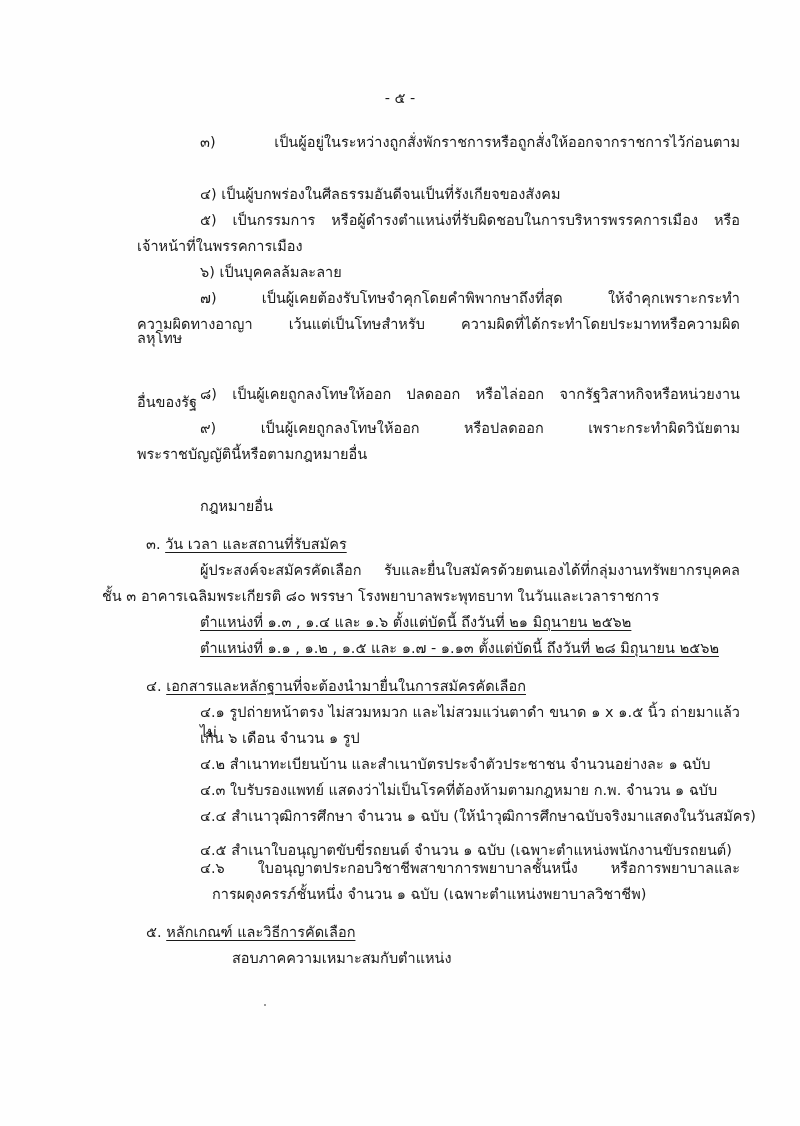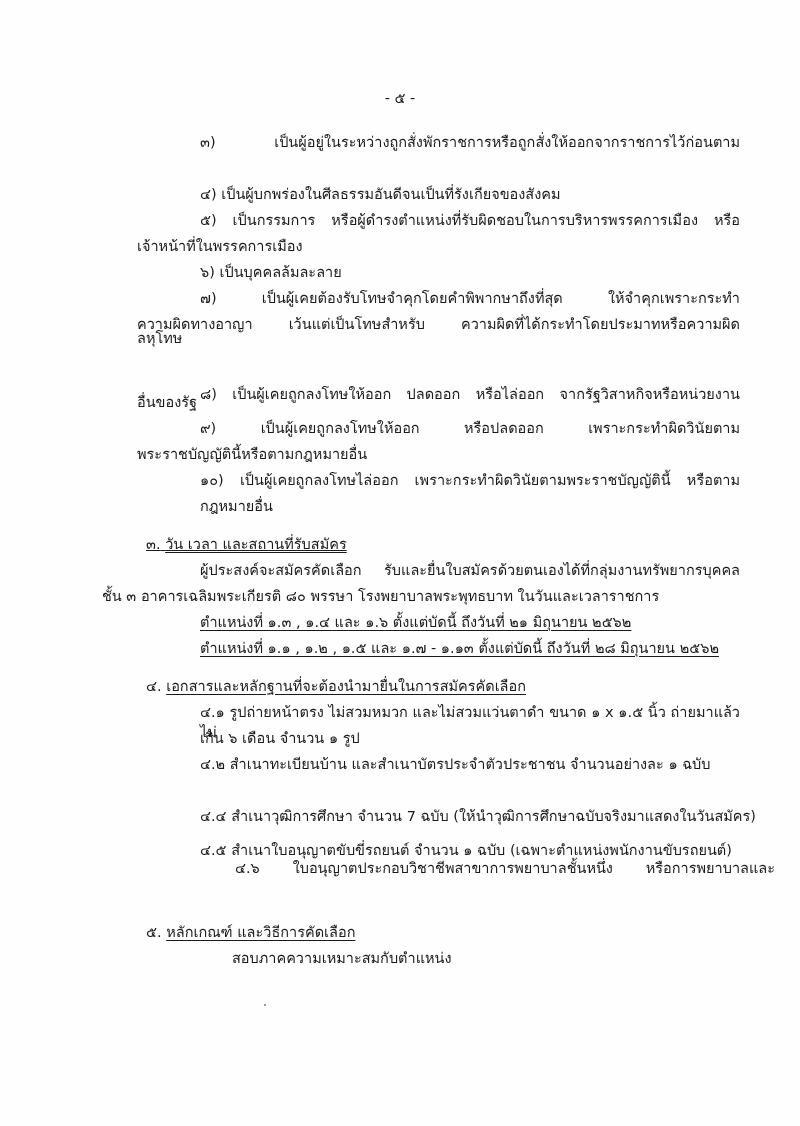--- a/index.html
+++ b/index.html
@@ -68,42 +68,43 @@
   <div class="line justify" style="left:200px; top:288px; width:540px;">๗) เป็นผู้เคยต้องรับโทษจำคุกโดยคำพิพากษาถึงที่สุด ให้จำคุกเพราะกระทำ</div>
   <div class="line justify" style="left:137px; top:314px; width:603px;">ความผิดทางอาญา เว้นแต่เป็นโทษสำหรับ ความผิดที่ได้กระทำโดยประมาทหรือความผิด</div>
   <div class="line" style="left:137px; top:328px;">ลหุโทษ</div>
 
   <div class="line justify" style="left:200px; top:384px; width:540px;">๘) เป็นผู้เคยถูกลงโทษให้ออก ปลดออก หรือไล่ออก จากรัฐวิสาหกิจหรือหน่วยงาน</div>
   <div class="line" style="left:137px; top:392px;">อื่นของรัฐ</div>
 
   <div class="line justify" style="left:200px; top:418px; width:540px;">๙) เป็นผู้เคยถูกลงโทษให้ออก หรือปลดออก เพราะกระทำผิดวินัยตาม</div>
   <div class="line" style="left:137px; top:444px;">พระราชบัญญัตินี้หรือตามกฎหมายอื่น</div>
 
-  <div class="line justify" style="left:200px; top:470px; width:540px;">๑๐) เป็นผู้เคยถูกลงโทษไล่ออก เพราะกระทำผิดวินัยตามพระราชบัญญัตินี้ หรือตาม</div>
   <div class="line" style="left:200px; top:496px;">กฎหมายอื่น</div>
 
-  <div class="line" style="left:146px; top:534px;text-decoration:underline;">
+  <div class="line" style="left:146px; top:534px;">
     <span>๓.</span>
     <span class="u">วัน เวลา และสถานที่รับสมัคร</span>
   </div>
   <div class="line justify" style="left:200px; top:560px; width:540px;">ผู้ประสงค์จะสมัครคัดเลือก รับและยื่นใบสมัครด้วยตนเองได้ที่กลุ่มงานทรัพยากรบุคคล</div>
   <div class="line" style="left:102px; top:586px;">ชั้น ๓ อาคารเฉลิมพระเกียรติ ๘๐ พรรษา โรงพยาบาลพระพุทธบาท ในวันและเวลาราชการ</div>
   <div class="line u" style="left:200px; top:612px;">ตำแหน่งที่ ๑.๓ , ๑.๔ และ ๑.๖ ตั้งแต่บัดนี้ ถึงวันที่ ๒๑ มิถุนายน ๒๕๖๒</div>
   <div class="line u" style="left:200px; top:638px;">ตำแหน่งที่ ๑.๑ , ๑.๒ , ๑.๕ และ ๑.๗ - ๑.๑๓ ตั้งแต่บัดนี้ ถึงวันที่ ๒๘ มิถุนายน ๒๕๖๒</div>
 
   <div class="line" style="left:146px; top:676px;">
     <span>๔.</span>
     <span class="u">เอกสารและหลักฐานที่จะต้องนำมายื่นในการสมัครคัดเลือก</span>
   </div>
   <div class="line justify" style="left:200px; top:702px; width:540px;">๔.๑ รูปถ่ายหน้าตรง ไม่สวมหมวก และไม่สวมแว่นตาดำ ขนาด ๑ x ๑.๕ นิ้ว ถ่ายมาแล้วไม่</div>
   <div class="line" style="left:200px; top:728px;text-align:center;">เกิน ๖ เดือน จำนวน ๑ รูป</div>
   <div class="line" style="left:200px; top:754px;">๔.๒ สำเนาทะเบียนบ้าน และสำเนาบัตรประจำตัวประชาชน จำนวนอย่างละ ๑ ฉบับ</div>
-  <div class="line" style="left:200px; top:806px;">๔.๔ สำเนาวุฒิการศึกษา จำนวน 7 ฉบับ (ให้นำวุฒิการศึกษาฉบับจริงมาแสดงในวันสมัคร)</div>
+  <div class="line" style="left:200px; top:780px;">๔.๓ ใบรับรองแพทย์ แสดงว่าไม่เป็นโรคที่ต้องห้ามตามกฎหมาย ก.พ. จำนวน ๑ ฉบับ</div>
+  <div class="line" style="left:200px; top:806px;">๔.๔ สำเนาวุฒิการศึกษา จำนวน ๑ ฉบับ (ให้นำวุฒิการศึกษาฉบับจริงมาแสดงในวันสมัคร)</div>
   <div class="line" style="left:200px; top:840px;">๔.๕ สำเนาใบอนุญาตขับขี่รถยนต์ จำนวน ๑ ฉบับ (เฉพาะตำแหน่งพนักงานขับรถยนต์)</div>
-  <div class="line justify" style="left:200px; top:858px; width:540px;margin-left:35px;">๔.๖ ใบอนุญาตประกอบวิชาชีพสาขาการพยาบาลชั้นหนึ่ง หรือการพยาบาลและ</div>
+  <div class="line justify" style="left:200px; top:858px; width:540px;">๔.๖ ใบอนุญาตประกอบวิชาชีพสาขาการพยาบาลชั้นหนึ่ง หรือการพยาบาลและ</div>
+  <div class="line" style="left:212px; top:884px;">การผดุงครรภ์ชั้นหนึ่ง จำนวน ๑ ฉบับ (เฉพาะตำแหน่งพยาบาลวิชาชีพ)</div>
 
   <div class="line" style="left:146px; top:922px;">
     <span>๕.</span>
     <span class="u">หลักเกณฑ์ และวิธีการคัดเลือก</span>
   </div>
   <div class="line" style="left:200px; top:948px;margin-left:32px;">สอบภาคความเหมาะสมกับตำแหน่ง</div>
 
   <div class="speck"></div>
 </div>
 

